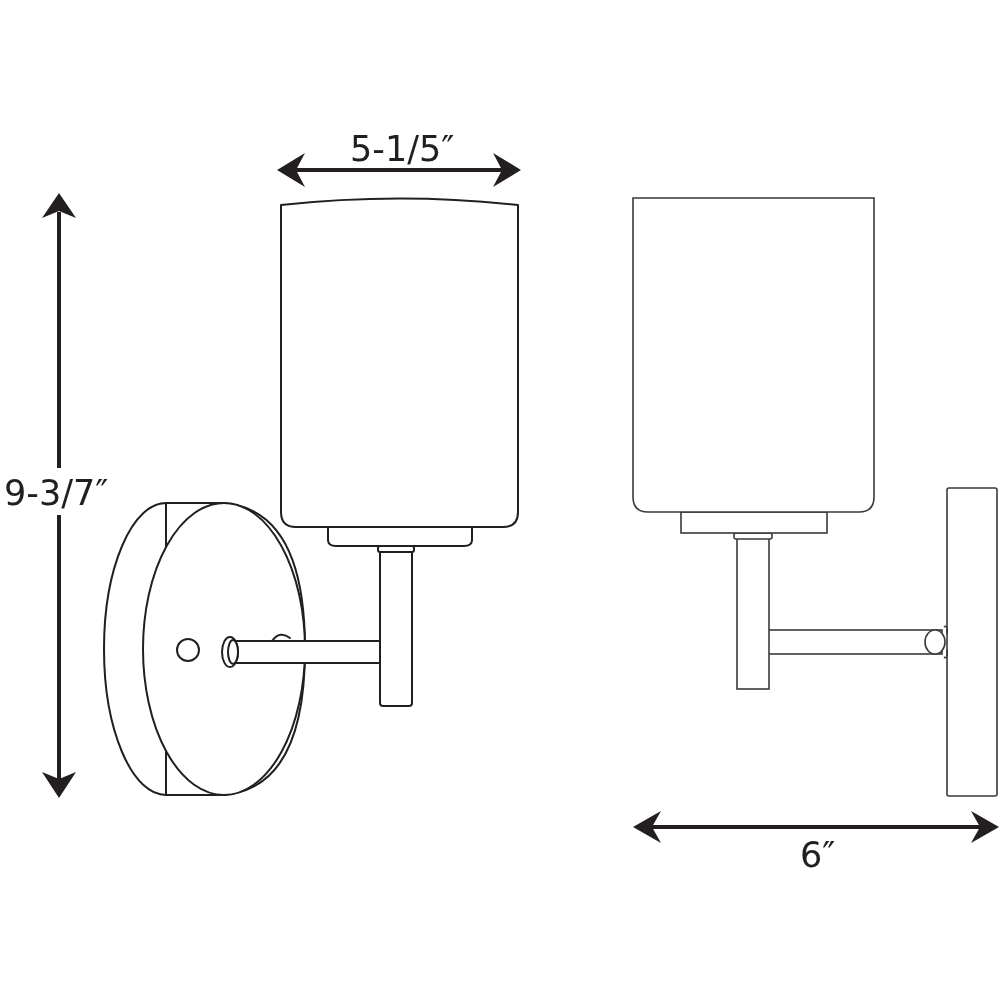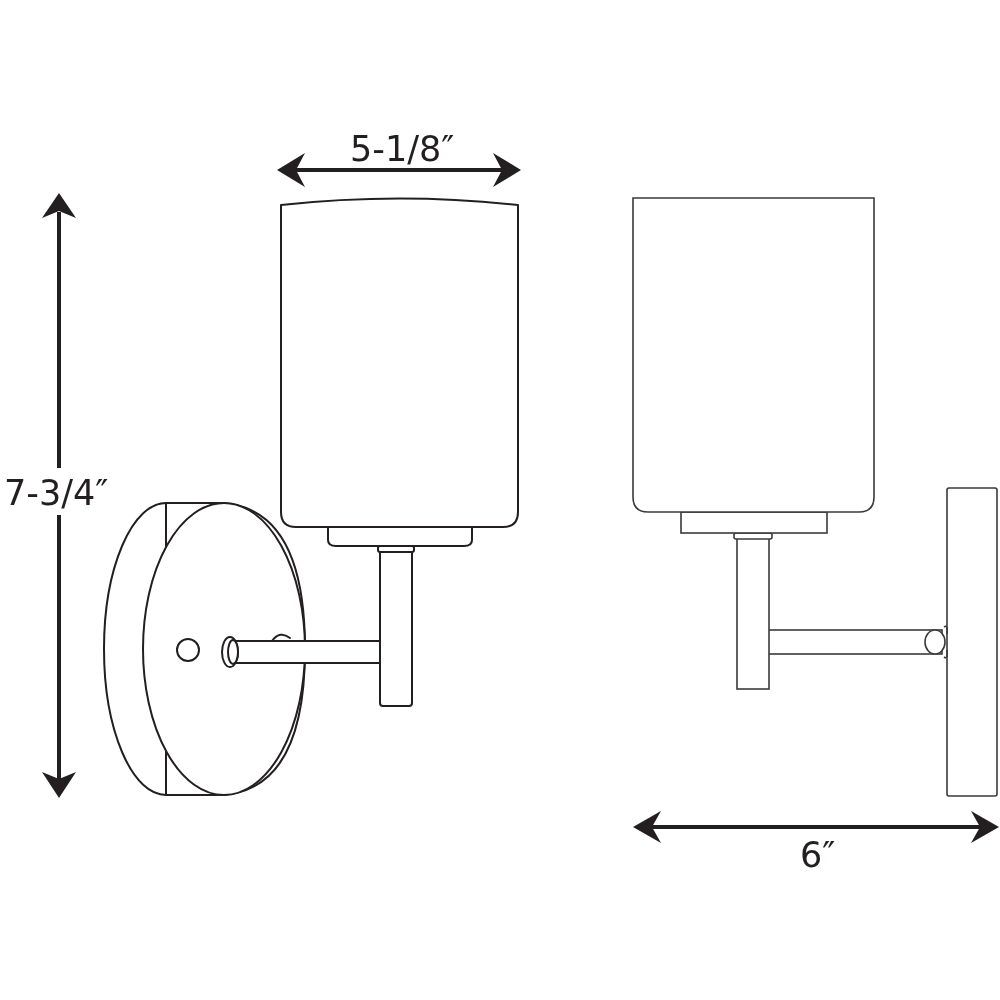--- a/index.html
+++ b/index.html
@@ -83,17 +83,17 @@
 
     <rect class="ln-thin fill-w" x="737" y="537" width="32" height="152"></rect>
     <rect class="ln-thin fill-w" x="734" y="533" width="38" height="6" rx="2"></rect>
 
     <rect class="ln-thin fill-w" x="681" y="512" width="146" height="21"></rect>
 
     <path class="ln-thin fill-w" d="M633,198 L874,198 L874,497 Q874,512 859,512 L648,512 Q633,512 633,497 Z"></path>
   </g>
 </svg>
 
-<div class="label" style="left:350px; top:132px;">5-1/8″</div>
+<div class="label" style="left:350px; top:132px;">5-1/5″</div>
 
-<div class="label" style="left:4px; top:474px; padding:2px 0;">7-3/4″</div>
+<div class="label" style="left:4px; top:474px; padding:2px 0;">9-3/7″</div>
 
 <div class="label" style="left:800px; top:838px;">6″</div>
 
 </body></html>

